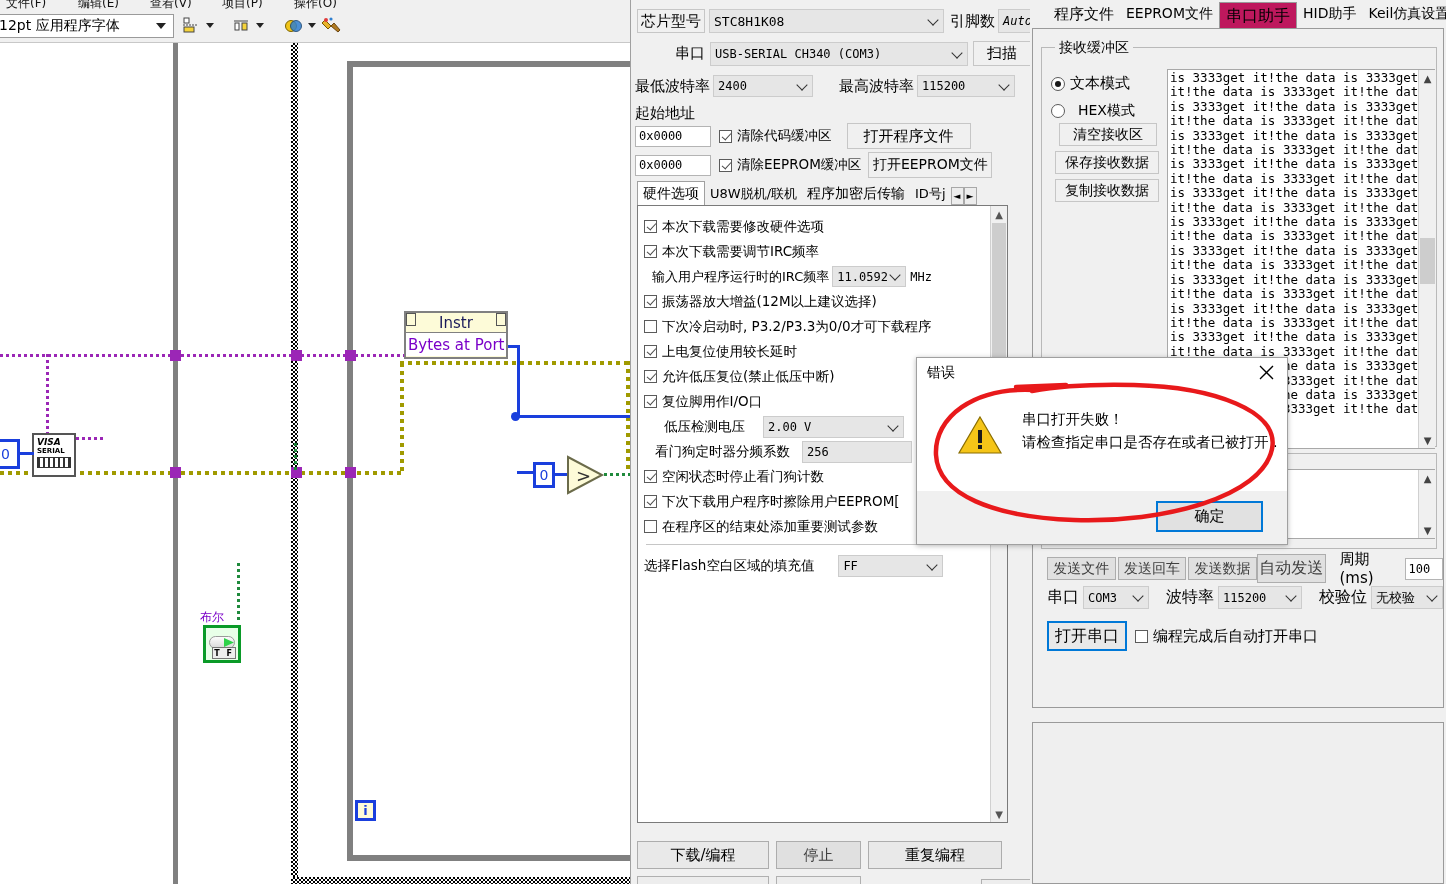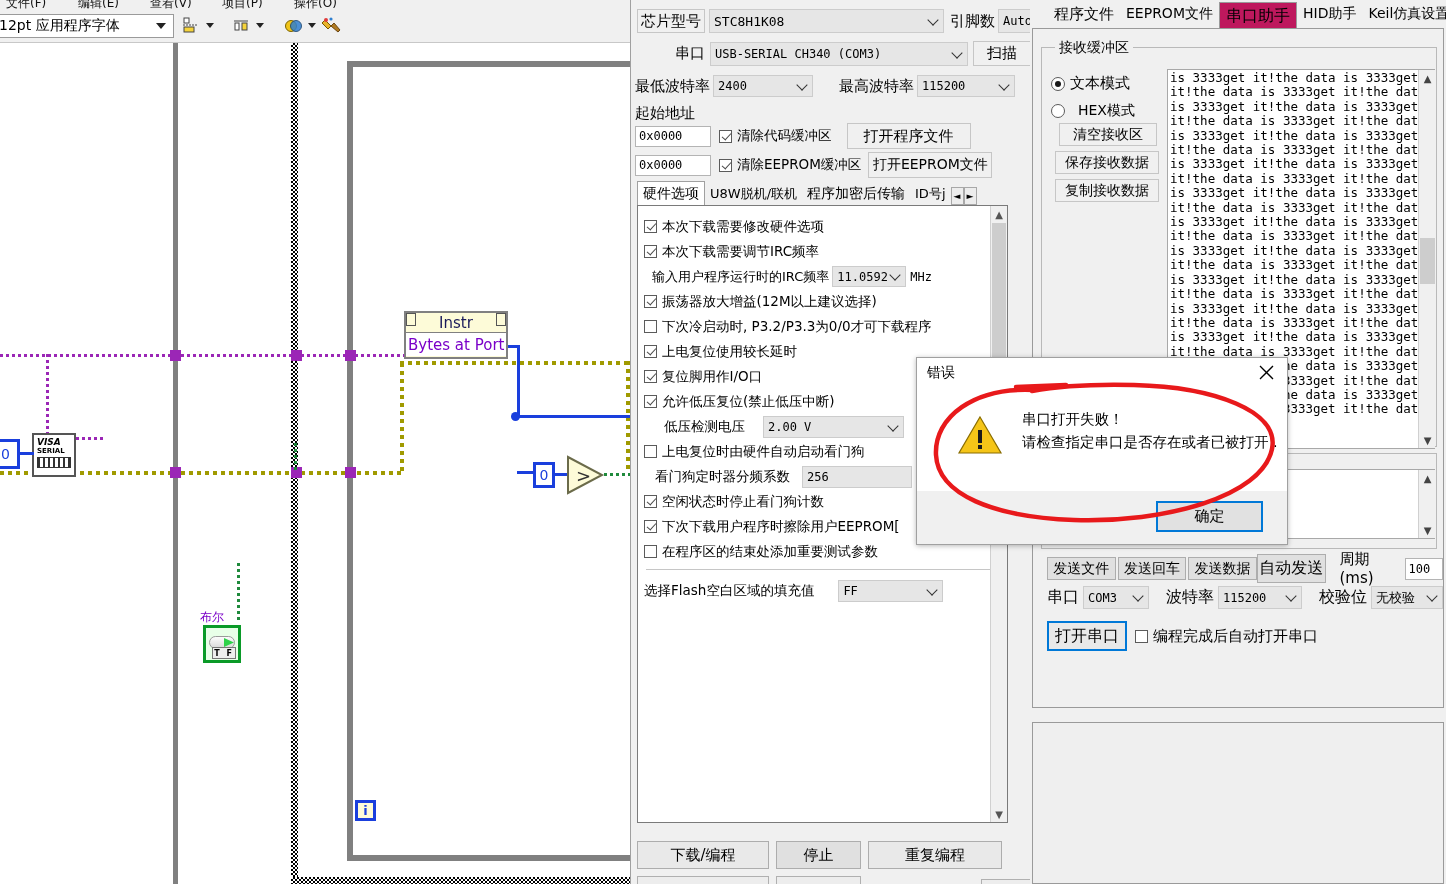--- a/index.html
+++ b/index.html
@@ -117,21 +117,21 @@
   .txtin {
     background:#fff; border:1px solid #b4b4b4; height:21px;
     display:flex; align-items:center; padding:0 3px;
     font-family:"DejaVu Sans Mono","Liberation Mono",monospace; font-size:12px;
   }
   .btn {
     background:#e9e9e9; border:1px solid #adadad; display:flex;
     align-items:center; justify-content:center; color:#000; white-space:nowrap;
   }
   .btn.flat { background:#f0f0f0; border:1px solid #c6c6c6; }
-  .btn.dis { color:#000000; background:#e0e0e0;text-align:center; }
+  .btn.dis { color:#404040; background:#e0e0e0;text-align:center; }
 
   .tabrow { position:absolute; display:flex; align-items:flex-end; height:24px; }
   .tab { height:22px; padding:0 5px; display:flex; align-items:center; font-size:14px;
          background:#f0f0f0; color:#000; white-space:nowrap;}
   .tab.sel { background:#fff; border:1px solid #a0a0a0; border-bottom:none; height:24px; font-weight:normal;}
   .spin { width:13px; height:18px; border:1px solid #a8a8a8; background:#ededed;
           display:flex;align-items:center;justify-content:center;font-size:9px; }
 
   .optpanel { position:absolute; background:#fff; border:1px solid #7a7a7a; }
   .ckrow { display:flex; align-items:center; height:25px; padding-left:6px; white-space:nowrap; font-size:13.5px; }
@@ -330,21 +330,21 @@
 
   <div id="stc">
 
     <div class="row" style="left:6px; top:9px;">
       <div class="btn flat" style="width:68px; height:24px; font-size:15px;">芯片型号</div>
       <div class="combo" style="width:235px; height:24px; margin-left:4px; font-size:13px;">
         <span>STC8H1K08</span>
         <span class="chev" style="top:8px"></span>
       </div>
       <span class="lbl" style="margin-left:6px; font-size:15px;">引脚数</span>
-      <div class="combo" style="width:54px; height:24px; margin-left:3px;">
+      <div class="combo" style="width:54px; height:24px; margin-left:3px;font-style:italic;">
         <span>Auto</span>
         <span class="chev" style="top:8px"></span>
       </div>
     </div>
 
     <div class="row" style="left:6px; top:41px;">
       <span class="lbl" style="width:68px; text-align:right; font-size:15px;">串口</span>
       <div class="combo" style="width:258px; height:24px; margin-left:5px;">
         <span>USB-SERIAL CH340 (COM3)</span>
         <span class="chev" style="top:8px"></span>
@@ -425,39 +425,35 @@
       <div class="ckrow">
         <span class="cb"></span>
         <span>下次冷启动时, P3.2/P3.3为0/0才可下载程序</span>
       </div>
       <div class="ckrow">
         <span class="cb on"></span>
         <span>上电复位使用较长延时</span>
       </div>
       <div class="ckrow">
         <span class="cb on"></span>
+        <span>允许低压复位(禁止低压中断)</span>
+      </div>
+      <div class="ckrow">
+        <span class="cb on"></span>
         <span>复位脚用作I/O口</span>
-      </div>
-      <div class="ckrow">
-        <span class="cb on"></span>
-        <span>允许低压复位(禁止低压中断)</span>
       </div>
 
       <div class="ckrow" style="padding-left:26px;">
         <span>低压检测电压</span>
         <div class="combo" style="width:141px; height:22px; margin-left:18px;">
           <span>2.00 V</span>
           <span class="chev"></span>
         </div>
       </div>
 
-      <div class="ckrow">
-        <span class="cb"></span>
-        <span>上电复位时由硬件自动启动看门狗</span>
-      </div>
 
       <div class="ckrow" style="padding-left:17px;">
         <span>看门狗定时器分频系数</span>
         <div class="combo" style="width:110px; height:22px; margin-left:12px;">
           <span>256</span>
         </div>
       </div>
 
       <div class="ckrow">
         <span class="cb on"></span>

